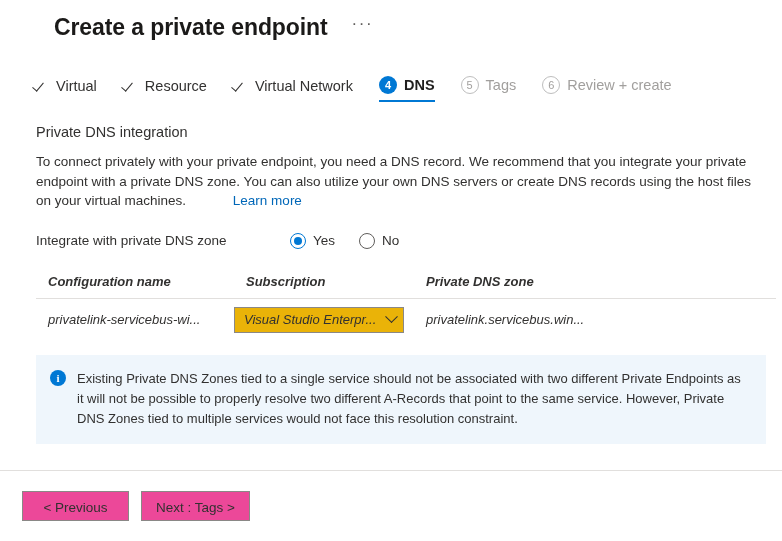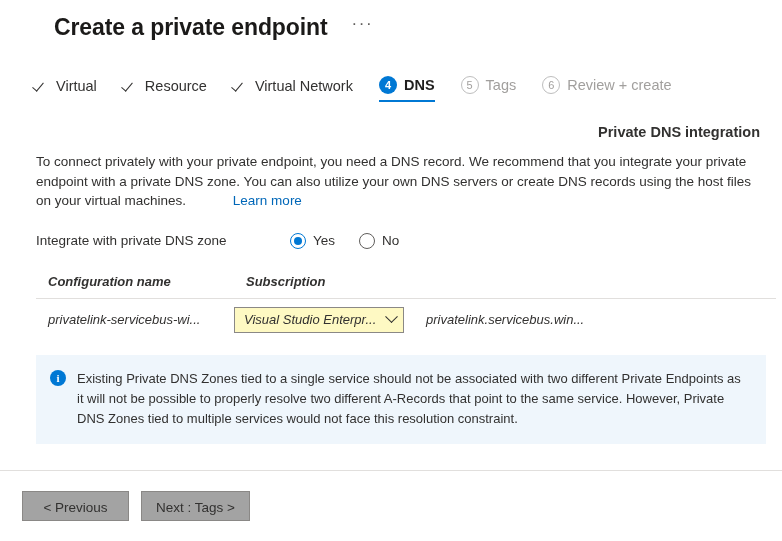--- a/index.html
+++ b/index.html
@@ -102,24 +102,23 @@
   .num-badge.outline {
     border: 1px solid #bebebe;
     color: #a19f9d;
     font-weight: 400;
   }
 
   
   .content { padding: 0 22px 0 36px; }
   .section-head {
     font-size: 14.5px;
-    font-weight: 700;
+    font-weight: 400;
     color: #323130;
     margin-top: 22px;
-    text-align: right;
   }
   .desc {
     font-size: 13.5px;
     line-height: 19.5px;
     color: #323130;
     margin-top: 12px;
     max-width: 742px;
   }
   .link { color: #0067b8; text-decoration: none; cursor: pointer; padding-left: 43px; }
 
@@ -186,21 +185,21 @@
   }
   .col-1 { width: 198px; flex: none; }
   .col-2 { width: 180px; flex: none; }
   .col-3 { width: 180px; flex: none; }
   .col-4 { width: 182px; flex: none; }
   .dd-wrap { padding-left: 0; }
   .dropdown {
     width: 170px;
     height: 26px;
     border: 1px solid #8a8886;
-    background: #fef9c3;
+    background: #eab308;
     display: flex;
     align-items: center;
     justify-content: space-between;
     padding: 0 7px 0 9px;
     font-size: 13px;
     color: #323130;
     cursor: pointer;
   }
   .dd-text {
     overflow: hidden;
@@ -255,21 +254,21 @@
     background: #ffffff;
     display: flex;
     align-items: center;
     padding-left: 22px;
     gap: 12px;
   }
   .btn {
     min-width: 107px;
     height: 30px;
     border: 1px solid #8a8886;
-    background: #a3a3a3;
+    background: #ec4899;
     font-size: 13.5px;
     color: #323130;
     font-family: "Liberation Sans", sans-serif;
     cursor: pointer;
     padding: 8px 14px;
   }
 </style>
 </head>
 <body>
 
@@ -333,20 +332,21 @@
       <span class="radio-dot"></span>
       <span>No</span>
     </label>
   </div>
 
   <div class="table">
 
     <div class="trow thead">
       <div class="th col-1">Configuration name</div>
       <div class="th col-2">Subscription</div>
+      <div class="th col-4">Private DNS zone</div>
     </div>
 
     <div class="trow tbody">
 
       <div class="td col-1">privatelink-servicebus-wi...</div>
 
       <div class="col-2 dd-wrap">
         <div class="dropdown">
           <span class="dd-text">Visual Studio Enterpr...</span>
           <span class="chev"></span>

